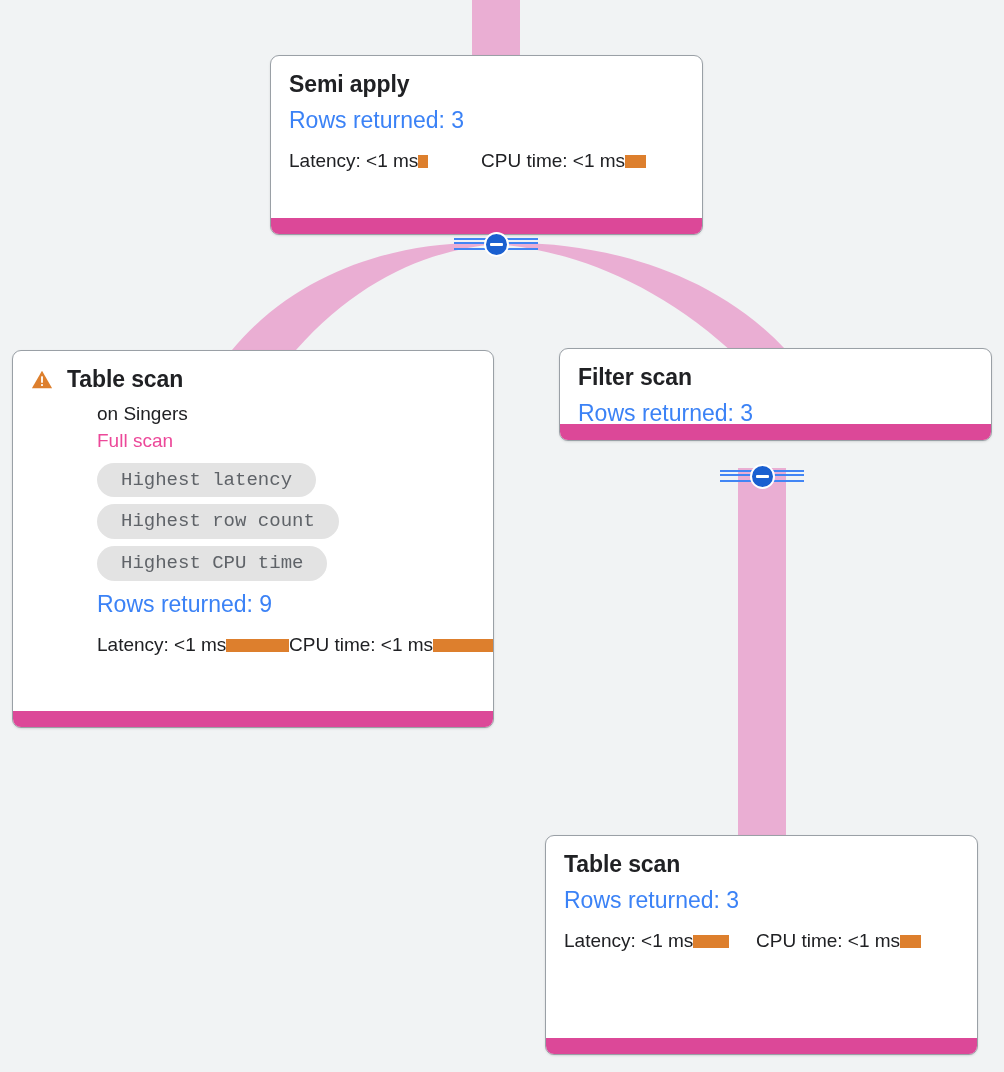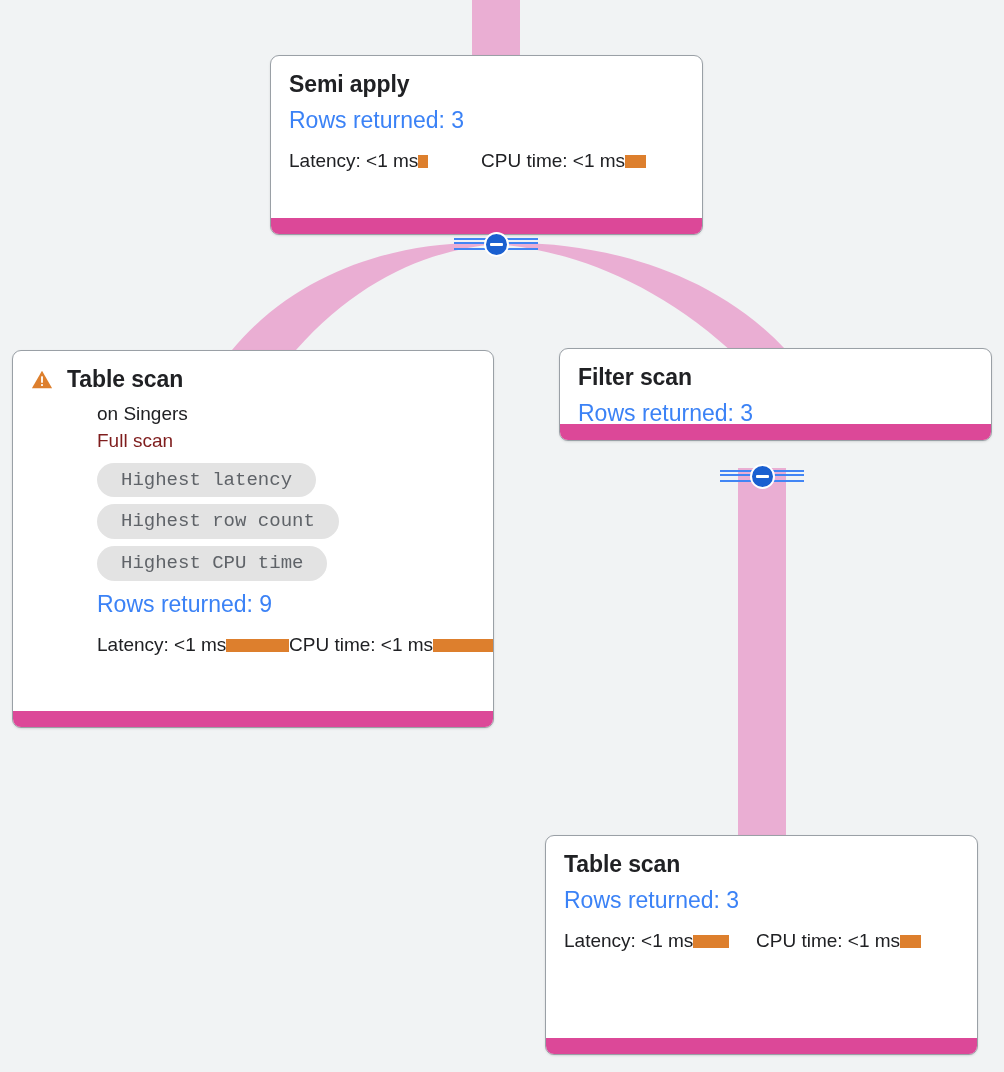--- a/index.html
+++ b/index.html
@@ -66,21 +66,21 @@
     letter-spacing: -0.1px;
     line-height: 1.25;
   }
   .node-sub {
     font-size: 19px;
     color: #202124;
     line-height: 1.45;
     margin-top: 6px;
   }
   .node-sub.muted {
-    color: #7f1d1d;
+    color: #ec4899;
     margin-top: 0;
   }
   .node-rows {
     font-size: 23px;
     color: #3b82f6;
     line-height: 1.45;
     margin-top: 5px;
   }
   .indented {
     padding-left: 66px;

